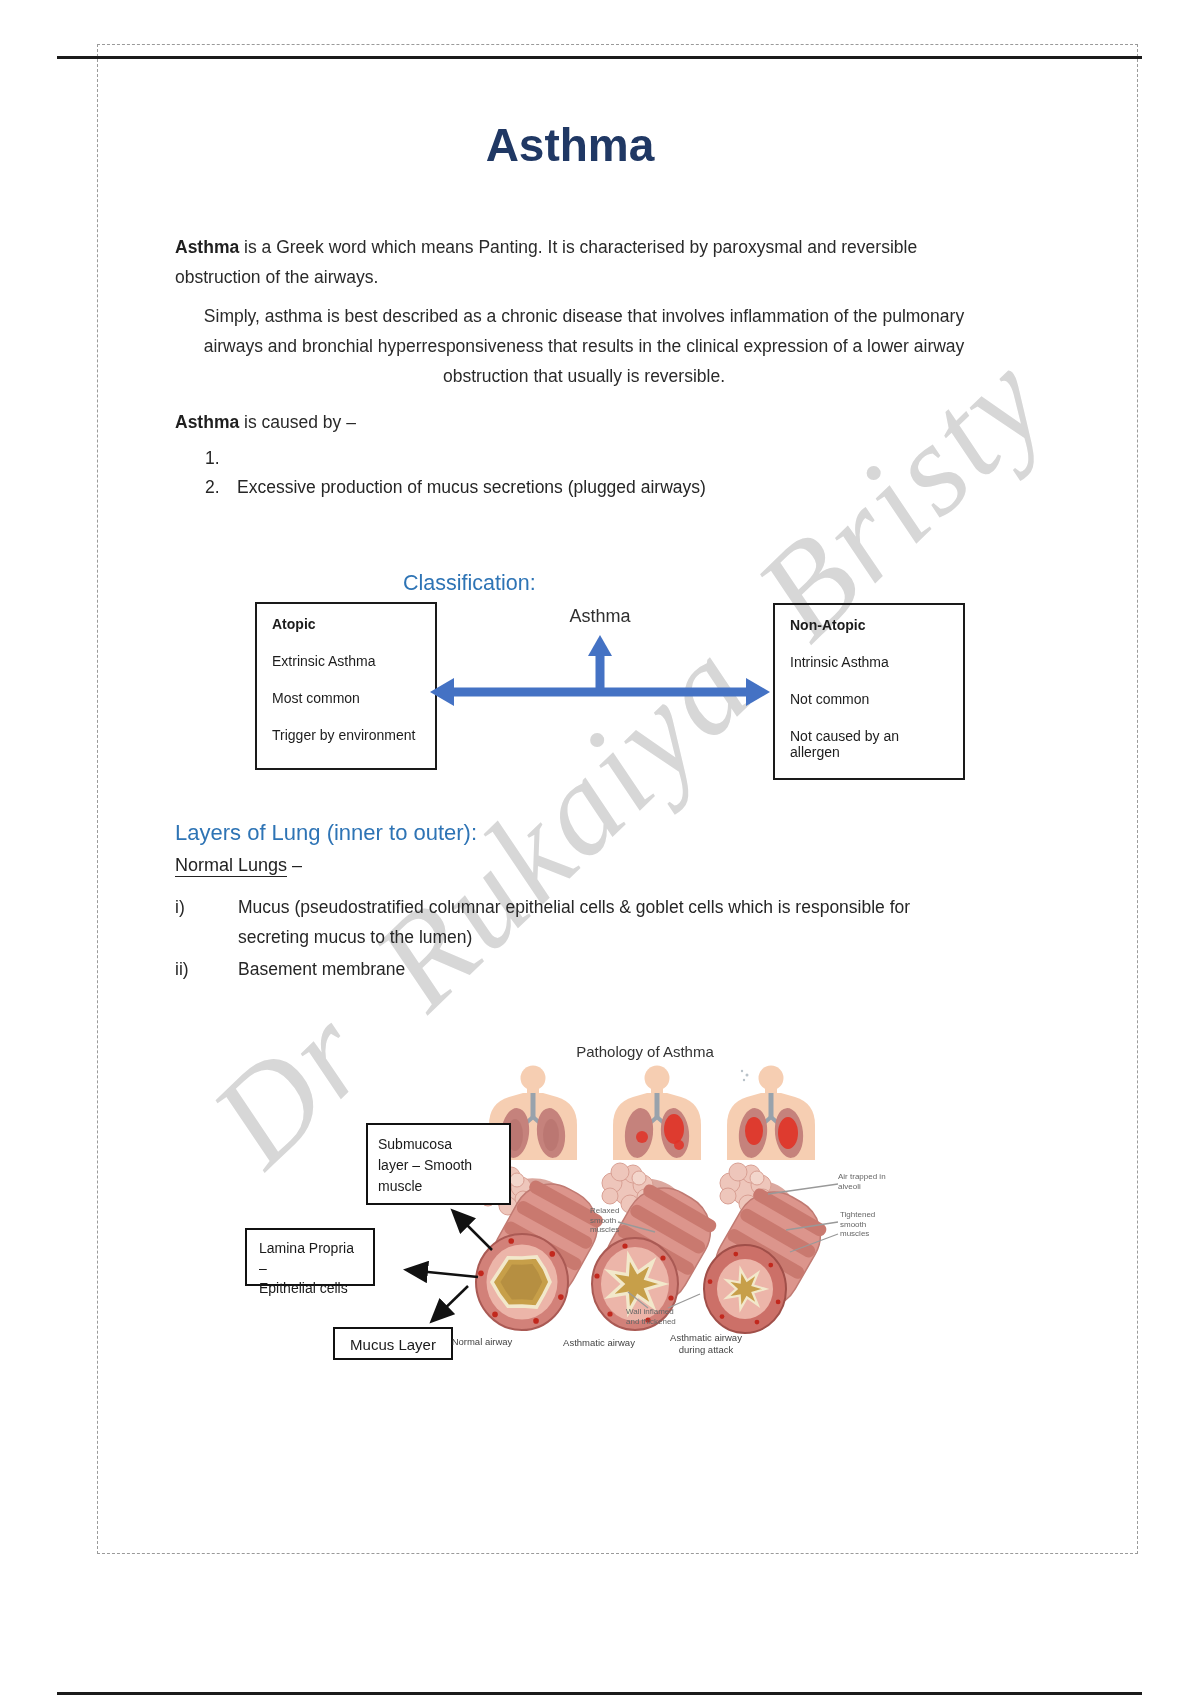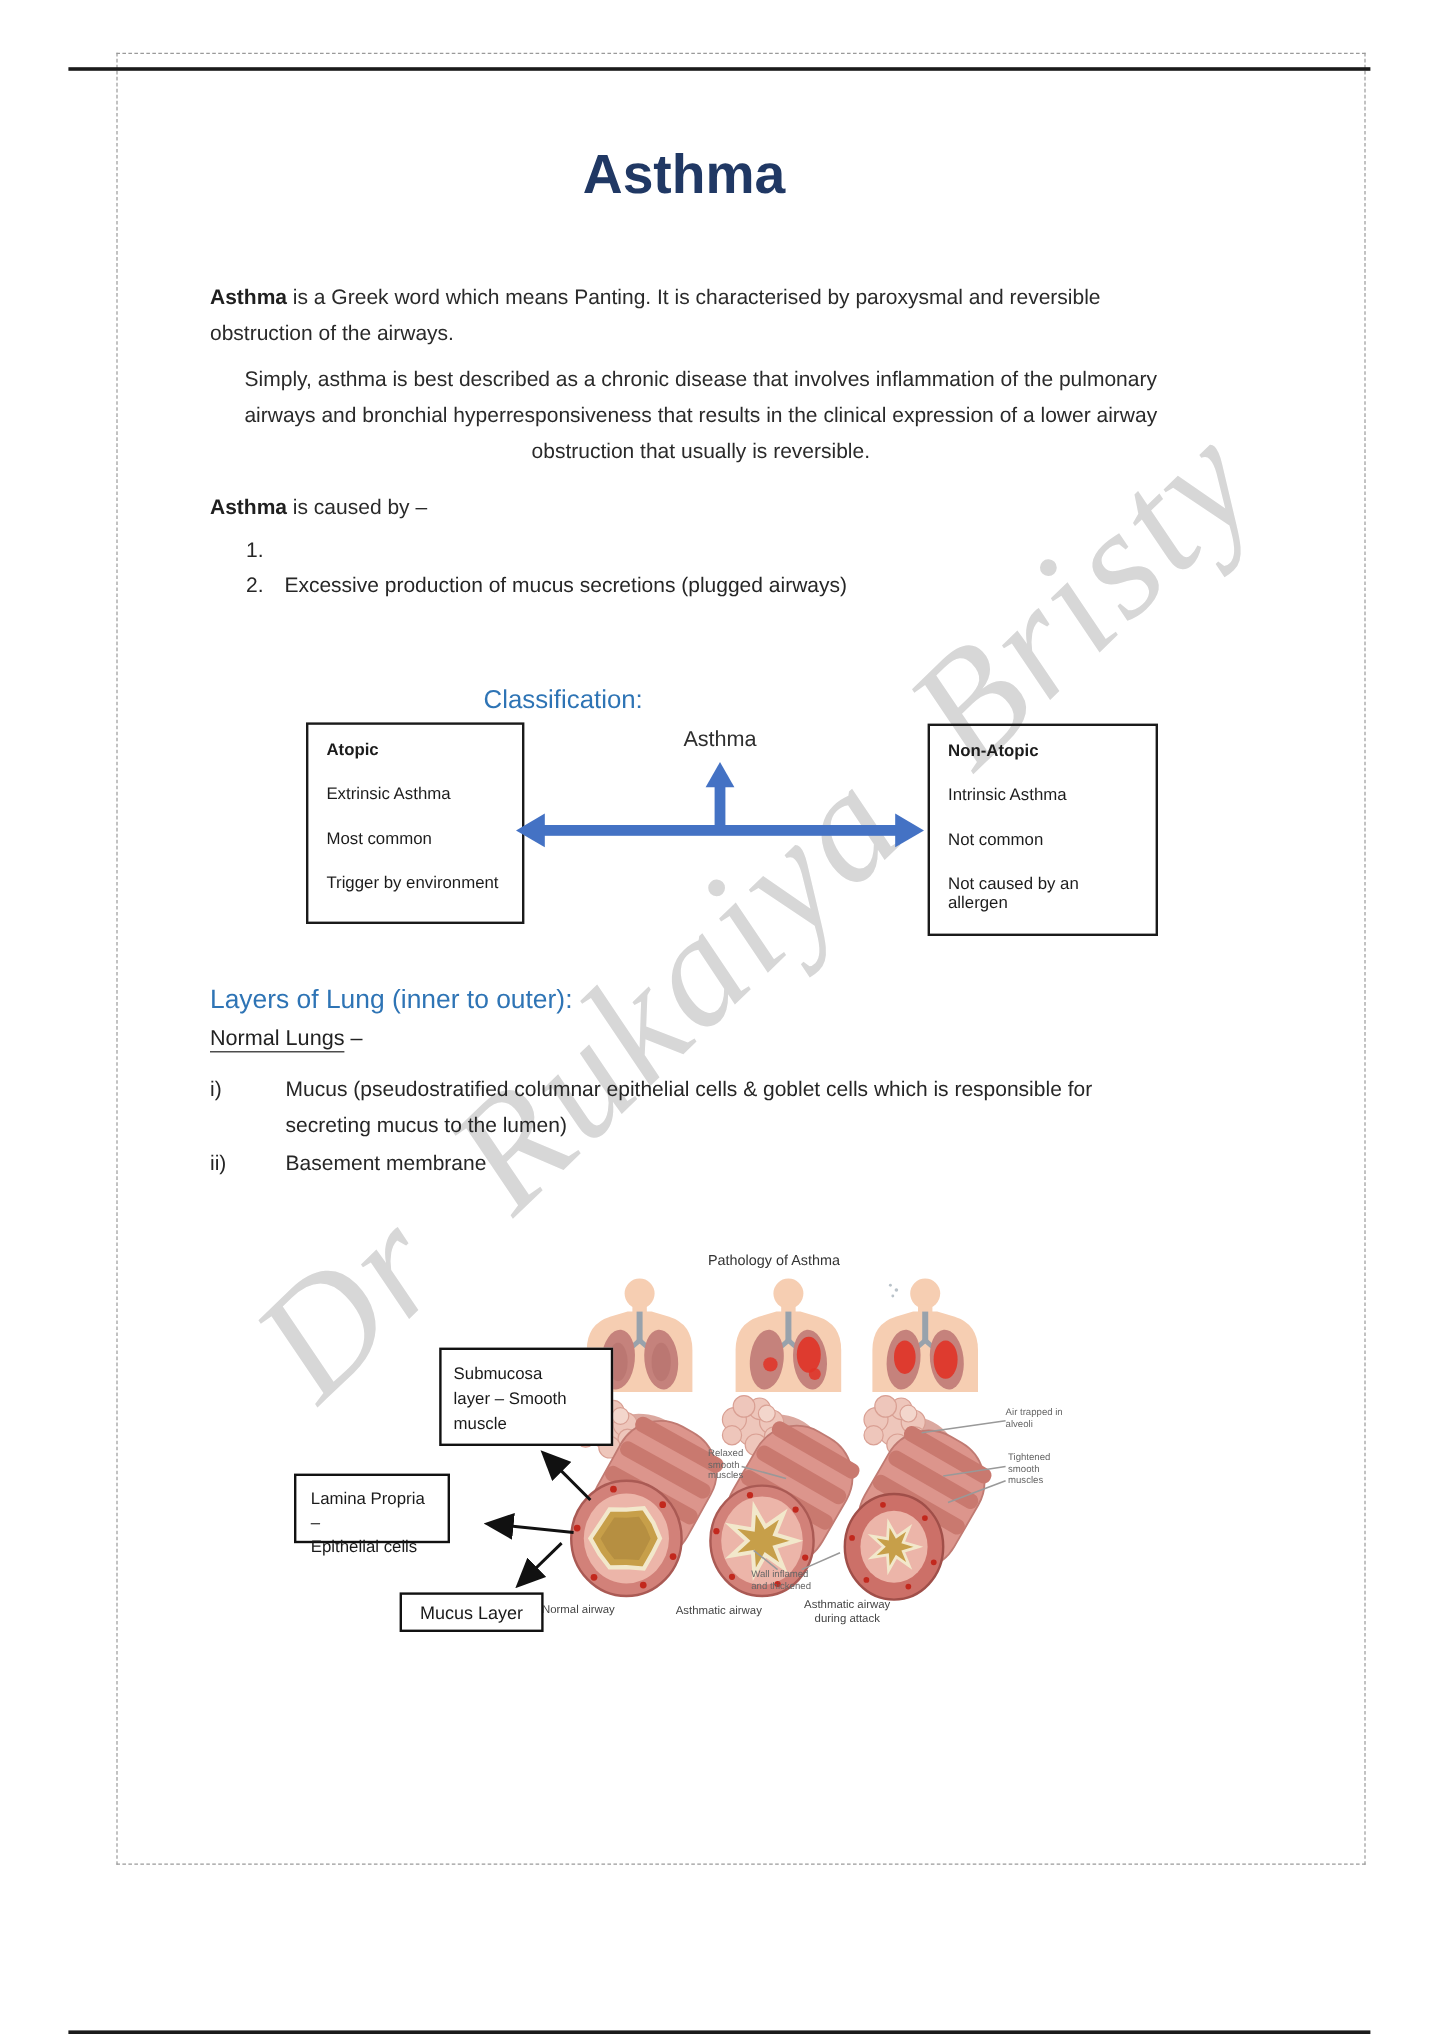--- a/index.html
+++ b/index.html
@@ -41,21 +41,21 @@
   
   #layers-heading{left:175px;top:820px;font-size:22px;color:#2e74b5;z-index:3;}
   #normal-lungs{left:175px;top:855px;font-size:18px;color:#222;z-index:3;}
   #normal-lungs .u{border-bottom:1.5px solid #222;padding-bottom:1px;}
   #roman-list{left:175px;top:890px;width:780px;z-index:3;font-size:17.5px;line-height:30px;}
   .roman-row{display:flex;margin-top:2px;}
   .roman-marker{width:63px;flex:none;}
   .roman-text{width:717px;}
   .gap-smooth{display:inline-block;margin-left:116px;}
   
-  #figure-title{left:560px;top:1043px;width:170px;text-align:center;font-size:12px;color:#333;z-index:4;}
+  #figure-title{left:560px;top:1043px;width:170px;text-align:center;font-size:15px;color:#333;z-index:4;}
   #fig-art{left:430px;top:1040px;z-index:2;}
   #fig-arrows{left:230px;top:1040px;z-index:4;pointer-events:none;}
   .callout{border:2.5px solid #111;background:#fff;z-index:5;font-size:14px;color:#1a1a1a;box-sizing:border-box;}
   #callout-submucosa{left:340px;top:1123px;width:145px;height:82px;padding:9px 10px;line-height:21px;margin-left:26px;}
   #callout-lamina{left:245px;top:1228px;width:130px;height:58px;padding:8px 12px;line-height:20px;}
   #callout-mucus{left:333px;top:1327px;width:120px;height:33px;padding:7px 0 0 0;text-align:center;font-size:15px;}
   .tiny-label{z-index:5;font-size:8px;line-height:9.5px;color:#666;}
   #lbl-relaxed{left:590px;top:1206px;width:36px;}
   #lbl-air{left:838px;top:1172px;width:50px;}
   #lbl-tight{left:840px;top:1210px;width:46px;}

